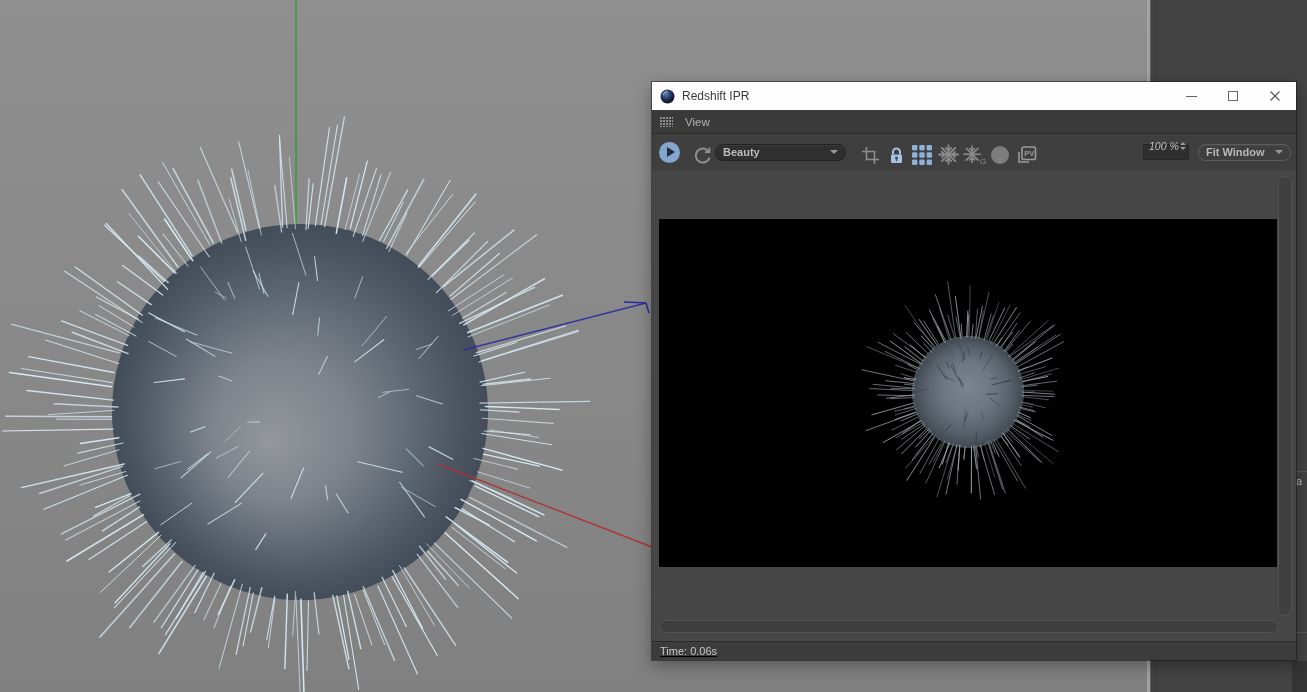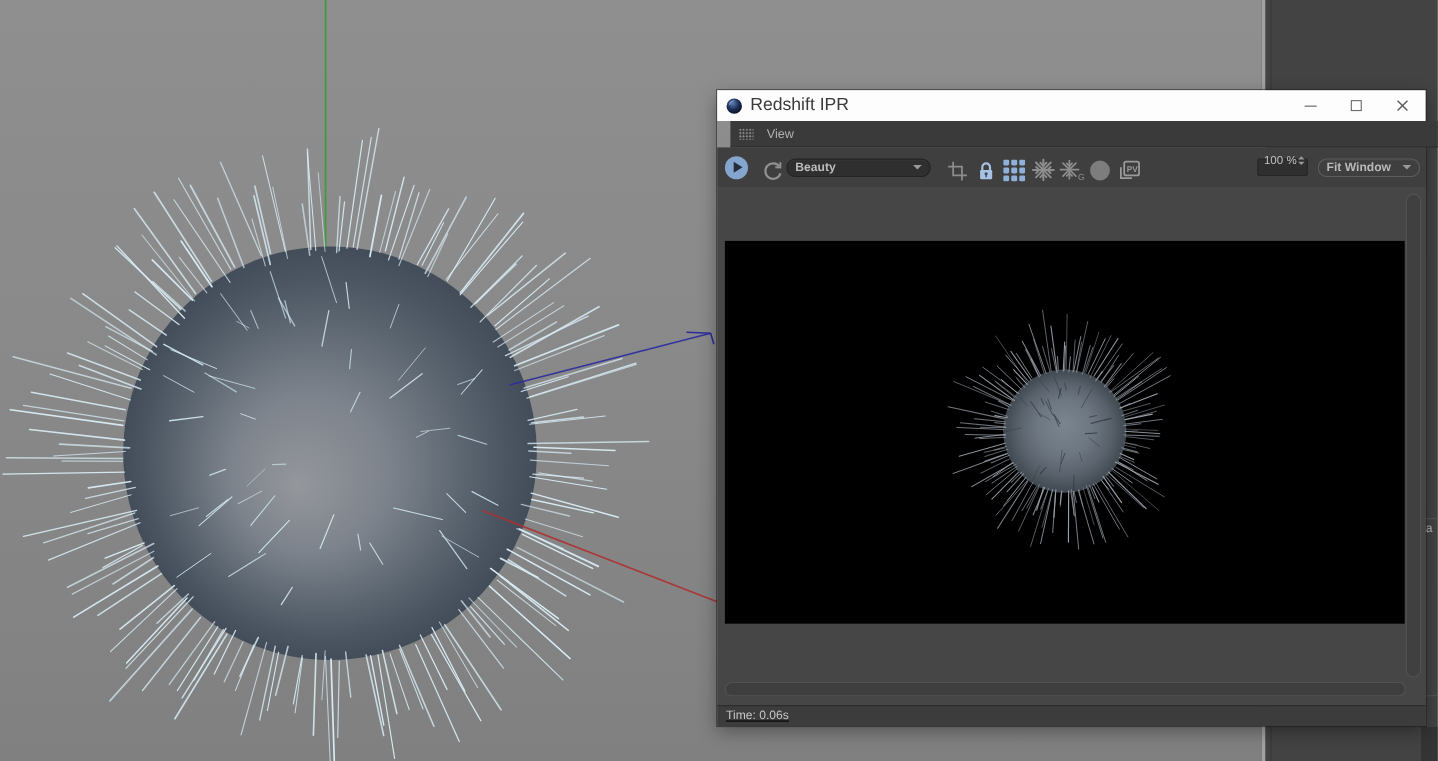--- a/index.html
+++ b/index.html
@@ -23,27 +23,27 @@
               color:#bdbdbd; font-size:11px; line-height:16px; }
   .rp-bottom { position:absolute; left:145px; top:661px; width:15px; height:31px; background:#343434; }
 
   
   #ipr { position:absolute; left:652px; top:82px; width:644px; height:578px;
          box-shadow:0 0 0 1px rgba(25,25,25,.55), 0 5px 16px rgba(0,0,0,.35); }
 
   .titlebar { position:absolute; left:0; top:0; width:100%; height:28px; background:#fdfdfd;
               display:flex; align-items:center; padding-left:8px; }
   .app-icon { margin-right:7px; }
-  .title { font-size:16px; color:#3a3a3a; }
+  .title { font-size:12px; color:#3a3a3a; }
   .win-controls { margin-left:auto; display:flex; height:100%; }
   .wc { width:42px; height:100%; display:flex; align-items:center; justify-content:center; }
   .min-glyph { width:11px; height:1px; background:#5f5f5f; }
   .max-glyph { width:10px; height:10px; border:1px solid #6a6a6a; }
 
-  .menubar { position:absolute; left:12px; top:28px; width:100%; height:24px; background:#3a3a3a;
+  .menubar { position:absolute; left:0; top:28px; width:100%; height:24px; background:#3a3a3a;
              border-bottom:1px solid #2e2e2e; display:flex; align-items:center; padding-left:8px; }
   .grip { width:13px; height:10px; margin-right:12px;
           background-image:radial-gradient(circle at 1px 1px,#8f8f8f .8px,transparent 1px);
           background-size:3px 3px; }
   .menu-item { font-size:11.5px; color:#b2b2b2; }
 
   .toolbar { position:absolute; left:0; top:52px; width:100%; height:36px; background:#3f3f3f;
              display:flex; align-items:center; padding:0 5px 0 7px; }
   .play-btn { width:21px; height:21px; border-radius:50%; background:#84a5cd;
               display:flex; align-items:center; justify-content:center; margin-right:9px; }
@@ -54,21 +54,21 @@
               display:flex; align-items:center; padding:0 7px;
               box-shadow:inset 0 1px 0 rgba(255,255,255,.05); }
   .dropdown span { font-size:11px; color:#bcbcbc;font-weight:bold; }
   .dd-arrow { width:0; height:0; border-left:4px solid transparent; border-right:4px solid transparent;
               border-top:4.5px solid #9a9a9a; margin-left:auto; }
   .beauty { width:131px; margin-right:11px; }
   .fit { width:93px; background:#3f3f3f; border-color:#5c5c5c;justify-content:space-between; }
   .fit span { color:#b8b8b8; }
   .tb-right { margin-left:auto; display:flex; align-items:center; gap:9px; }
   .zoom-box { width:46px; height:16px; background:#2f2f2f; border:1px solid #262626; border-radius:2px;
-              display:flex; align-items:center; padding:0 2px 12px 5px; }
+              display:flex; align-items:center; padding:0 2px 12px 5px;font-style:italic; }
   .zoom-box span { font-size:10.5px; color:#c2c2c2; }
   .spin { margin-left:auto; display:flex; flex-direction:column; gap:2px; }
   .spin-up { width:0; height:0; border-left:3px solid transparent; border-right:3px solid transparent;
              border-bottom:3.5px solid #999; }
   .spin-down { width:0; height:0; border-left:3px solid transparent; border-right:3px solid transparent;
                border-top:3.5px solid #999; }
 
   .content { position:absolute; left:0; top:88px; width:100%; height:471px; background:#464646; }
   .render-canvas { position:absolute; left:7px; top:49px; width:618px; height:348px; background:#000; }
   .vscroll { position:absolute; left:626px; top:6px; width:14px; height:440px;

